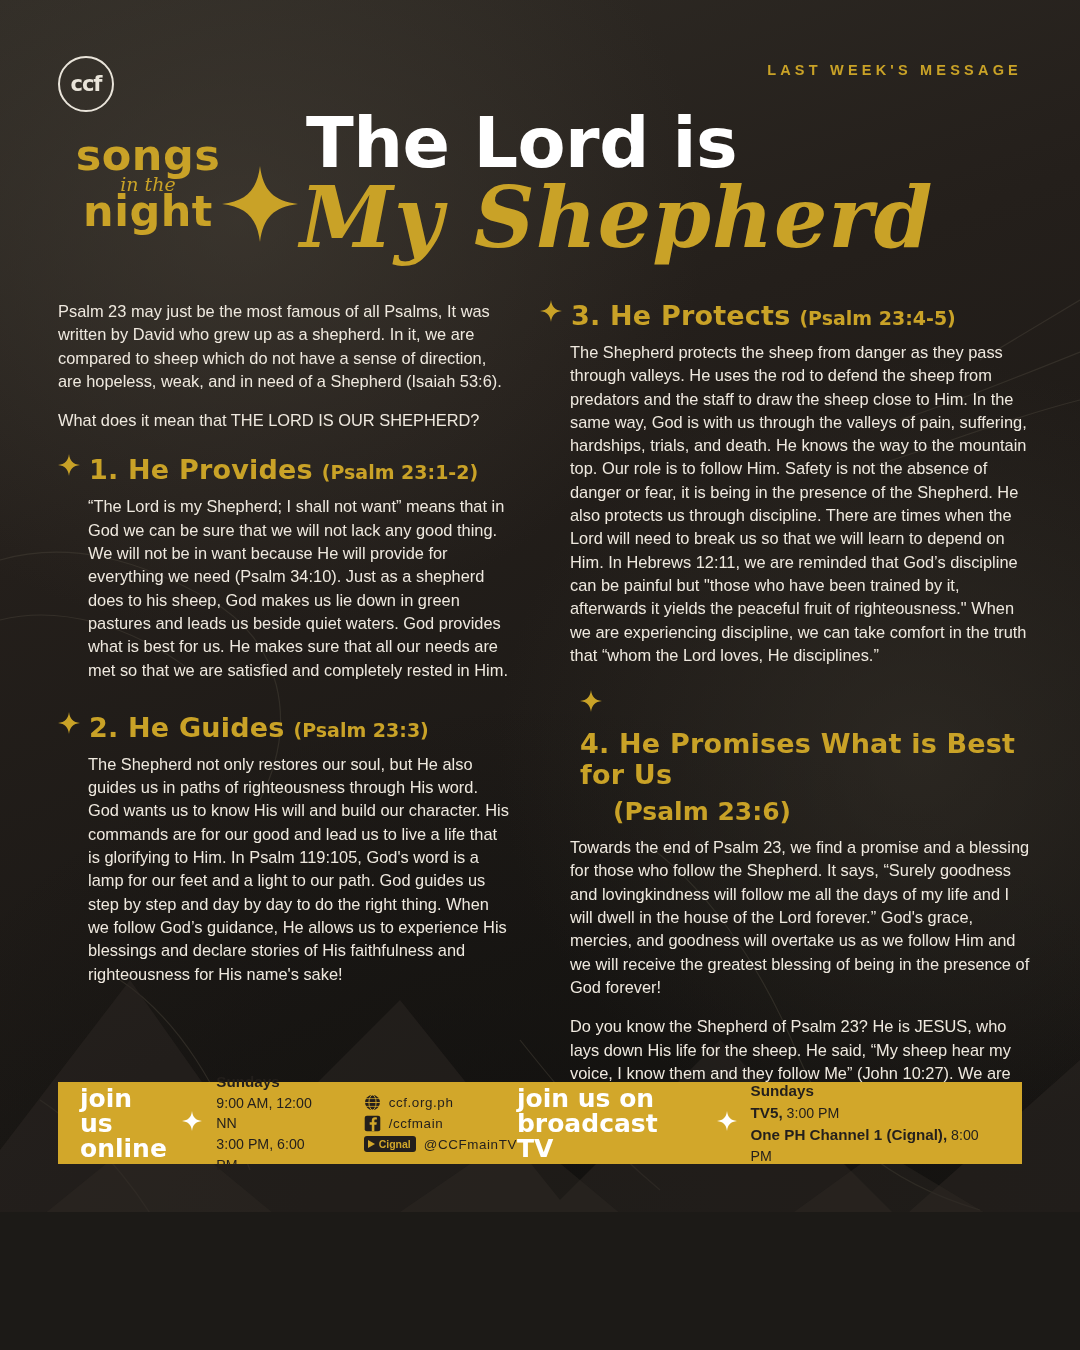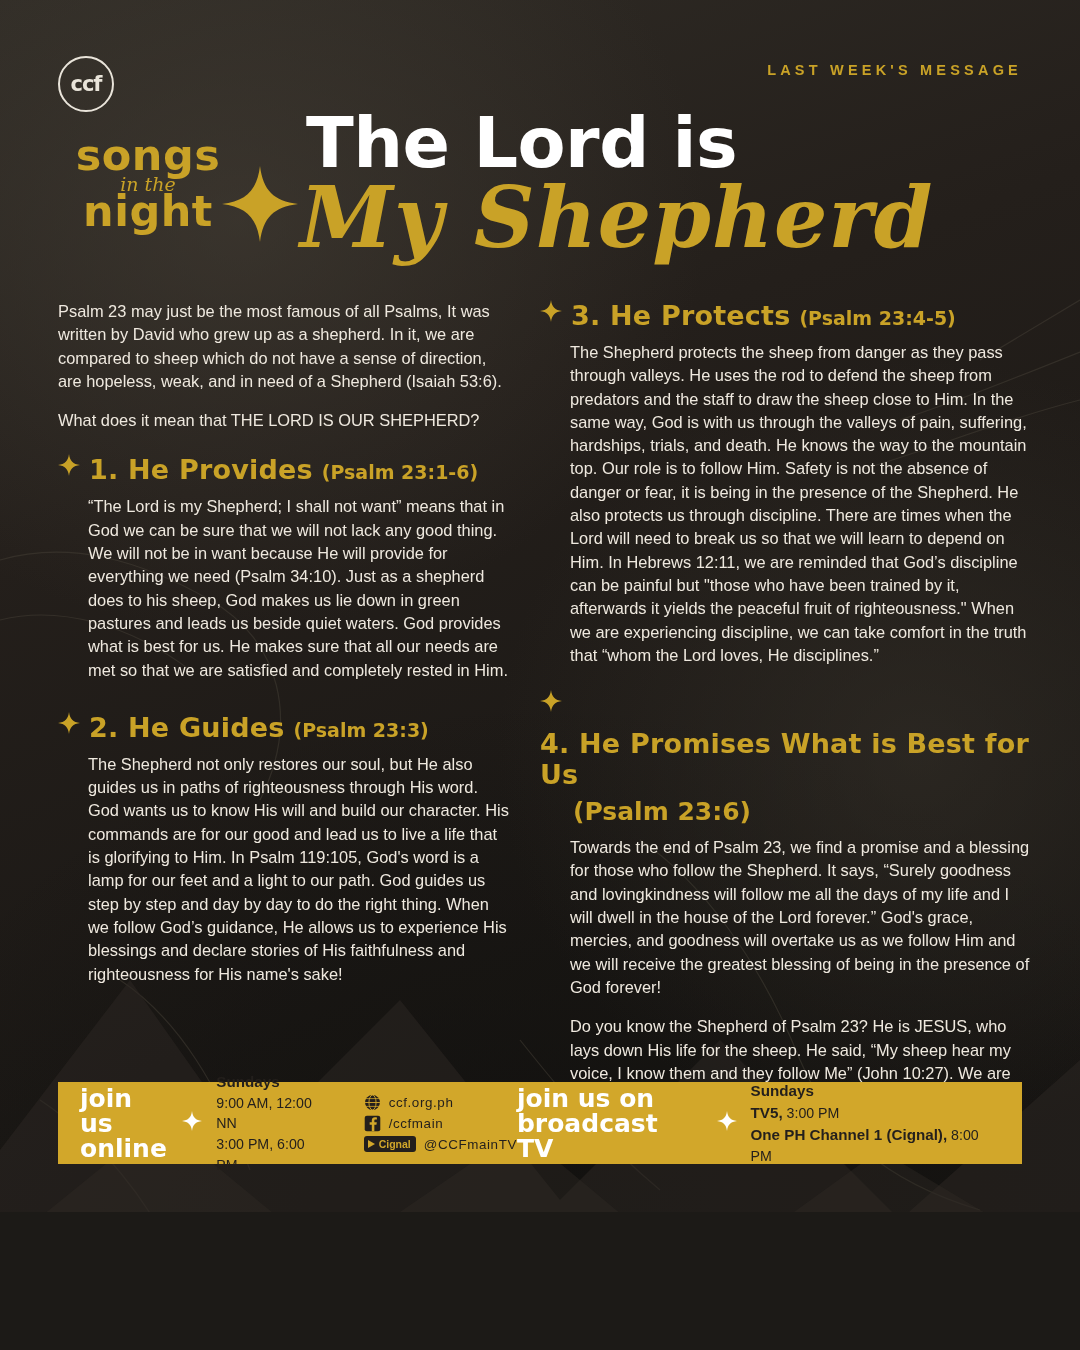--- a/index.html
+++ b/index.html
@@ -83,21 +83,21 @@
   }
   .head .sp { flex: 0 0 auto; position: relative; top: -3px; }
   .head h2 {
     color: #c9a227; font-size: 27px; font-weight: 700;
     font-family: "DejaVu Sans", sans-serif; letter-spacing: 0.2px;
   }
   .head .ref {
     color: #c9a227; font-size: 19px; font-weight: 700;
     font-family: "DejaVu Sans", sans-serif;
   }
-  .head.wrap { flex-wrap: wrap; }
+  .head.wrap { flex-wrap: wrap; margin-left: 40px; }
   .head.wrap .ref2 {
     width: 100%; padding-left: 33px; margin-top: -2px;
     color: #c9a227; font-size: 25px; font-weight: 700;
     font-family: "DejaVu Sans", sans-serif;
   }
 
   
   .footer {
     position: absolute; left: 58px; bottom: 48px;
     width: 964px; height: 82px;
@@ -175,21 +175,21 @@
     <p class="body">Psalm 23 may just be the most famous of all Psalms, It was written by David who grew up as a shepherd. In it, we are compared to sheep which do not have a sense of direction, are hopeless, weak, and in need of a Shepherd (Isaiah 53:6).</p>
     <p class="body">What does it mean that THE LORD IS OUR SHEPHERD?</p>
 
     <div class="head">
       <span class="sp">
         <svg width="22" height="22" viewBox="0 0 100 100">
             <path d="M50 0 C54 32 68 46 100 50 C68 54 54 68 50 100 C46 68 32 54 0 50 C32 46 46 32 50 0 Z" fill="#c9a227"></path>
           </svg>
       </span>
       <h2>1. He Provides</h2>
-      <span class="ref">(Psalm 23:1-6)</span>
+      <span class="ref">(Psalm 23:1-2)</span>
     </div>
     <p class="body indent">“The Lord is my Shepherd; I shall not want” means that in God we can be sure that we will not lack any good thing. We will not be in want because He will provide for everything we need (Psalm 34:10). Just as a shepherd does to his sheep, God makes us lie down in green pastures and leads us beside quiet waters. God provides what is best for us. He makes sure that all our needs are met so that we are satisfied and completely rested in Him.</p>
 
     <div class="head" style="margin-top:30px;">
       <span class="sp">
         <svg width="22" height="22" viewBox="0 0 100 100">
             <path d="M50 0 C54 32 68 46 100 50 C68 54 54 68 50 100 C46 68 32 54 0 50 C32 46 46 32 50 0 Z" fill="#c9a227"></path>
           </svg>
       </span>
       <h2>2. He Guides</h2>

